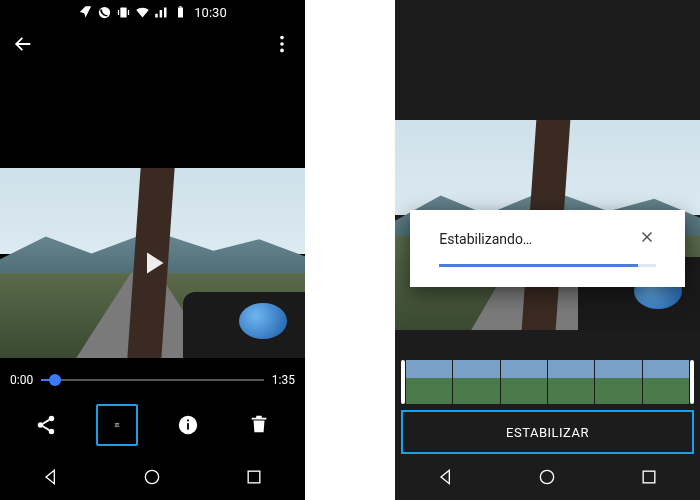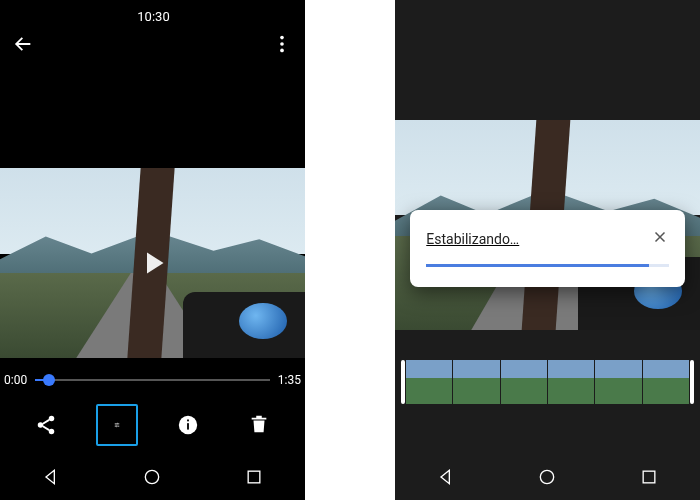--- a/index.html
+++ b/index.html
@@ -15,22 +15,22 @@
     width: 305px; height: 500px;
     background: #000;
     display: flex; flex-direction: column;
     position: relative;
     overflow: hidden;
   }
   .phone.right { background: #1c1c1c; }
   
   .status {
     height: 24px; display: flex; align-items: center;
-    justify-content: flex-end; gap: 4px;
-    padding: 0 6px; color: #fff; font-size: 13px; flex-direction: column;
+    justify-content: center; gap: 4px;
+    padding: 0 6px; color: #fff; font-size: 13px;
   }
   .status svg, .status .ic { width: 15px; height: 15px; fill: #fff; }
   .status .time { margin-left: 2px; font-size: 13px; }
   
   .topbar {
     height: 44px; display: flex; align-items: center;
     justify-content: space-between; padding: 0 12px; color: #fff;
   }
   .topbar svg { width: 22px; height: 22px; fill: #fff; }
   
@@ -57,21 +57,21 @@
           background:#1a1a1a; border-top-left-radius:12px; }
   .mirror { position:absolute; right:6%; bottom:10%; width:48px; height:36px;
             border-radius:50%; background: radial-gradient(circle at 35% 35%, #6fb6f0, #1a5aa8); }
   .pillar { position:absolute; left:44%; top:0; bottom:0; width:34px;
             background:#3a2a22; transform: skewX(-4deg); }
   .play { position:absolute; left:50%; top:50%; transform:translate(-50%,-50%);
           width:40px; height:40px; display:flex; align-items:center; justify-content:center;
           color:#eee; }
   
   .slider-row {
-    display:flex; align-items:center; padding: 12px 4px 0; color:#fff; font-size:12px;
+    display:flex; align-items:center; padding: 12px 10px 0; color:#fff; font-size:12px;
     gap: 8px;
   }
   .slider { flex:1; height: 20px; position:relative; }
   .track { position:absolute; left:0; right:0; top:50%; height:2px; background:#555; transform:translateY(-50%); }
   .fill  { position:absolute; left:0; width:6%; top:50%; height:2px; background:#3a7afe; transform:translateY(-50%); }
   .thumb { position:absolute; left:6%; top:50%; width:12px; height:12px; border-radius:50%;
            background:#3a7afe; transform:translate(-50%,-50%); }
   
   .actions {
     display:flex; justify-content:space-around; align-items:center;
@@ -81,23 +81,22 @@
   .actions svg { width:22px; height:22px; fill:#fff; }
   .highlight { border:2px solid #1aa0e8; border-radius:2px; padding:6px 16px; }
   
   .nav {
     margin-top:auto; height:42px; display:flex; align-items:center; justify-content:space-around;
   }
   .nav svg { width:20px; height:20px; fill:none; stroke:#fff; stroke-width:1.6; }
   
   .dialog {
     position:absolute; left:5%; right:5%; top:210px;
-    background:#fff; border-radius:8px; padding:18px 16px 20px;
+    background:#fff; border-radius:0; padding:18px 29px 20px;
     box-shadow:0 6px 20px rgba(0,0,0,.5);
-    text-decoration:underline;
   }
   .dialog .row { display:flex; justify-content:space-between; align-items:center; }
   .dialog .title { font-size:14px; color:#222; }
   .dialog svg { width:18px; height:18px; fill:#555; }
   .prog { margin-top:14px; height:3px; background:#dfe7f5; position:relative; }
   .prog .bar { position:absolute; left:0; top:0; bottom:0; width:92%; background:#4a7de0; }
   .filmstrip {
     position:absolute; left:0; right:0; bottom:96px; height:44px;
     display:flex; gap:1px; padding:0 6px;
   }
@@ -264,20 +263,23 @@
     <div class="f"></div>
     <div class="f"></div>
     <div class="f"></div>
     <div class="f"></div>
     <div class="f"></div>
     <div class="f"></div>
     <div class="handle"></div>
   </div>
 
   <div class="tabs">
+    <div class="tab hl">
+      <span>ESTABILIZAR</span>
+    </div>
   </div>
 
   <div class="nav">
     <span><svg viewBox="0 0 24 24">
           <path d="M16 4 6 12l10 8z"></path>
         </svg></span>
     <span><svg viewBox="0 0 24 24">
           <circle cx="12" cy="12" r="8"></circle>
         </svg></span>
     <span><svg viewBox="0 0 24 24">

